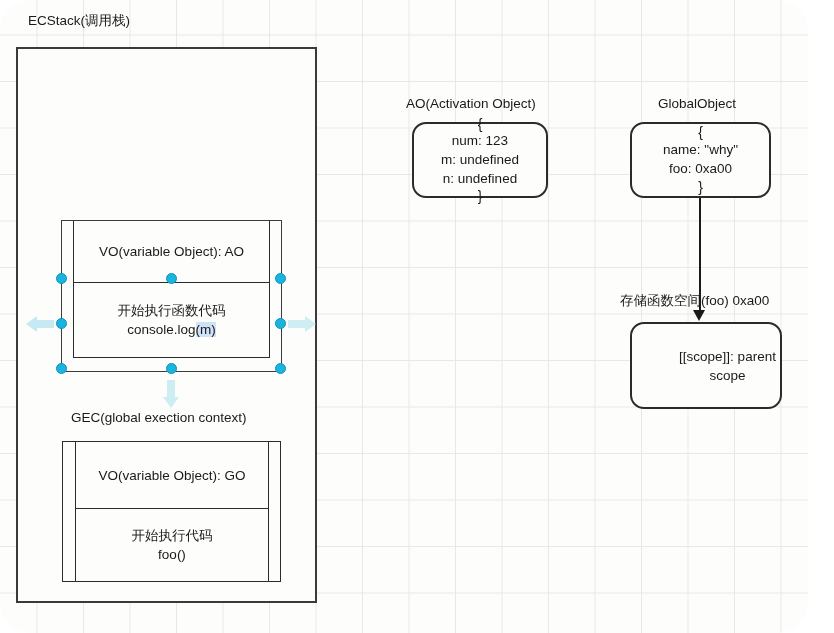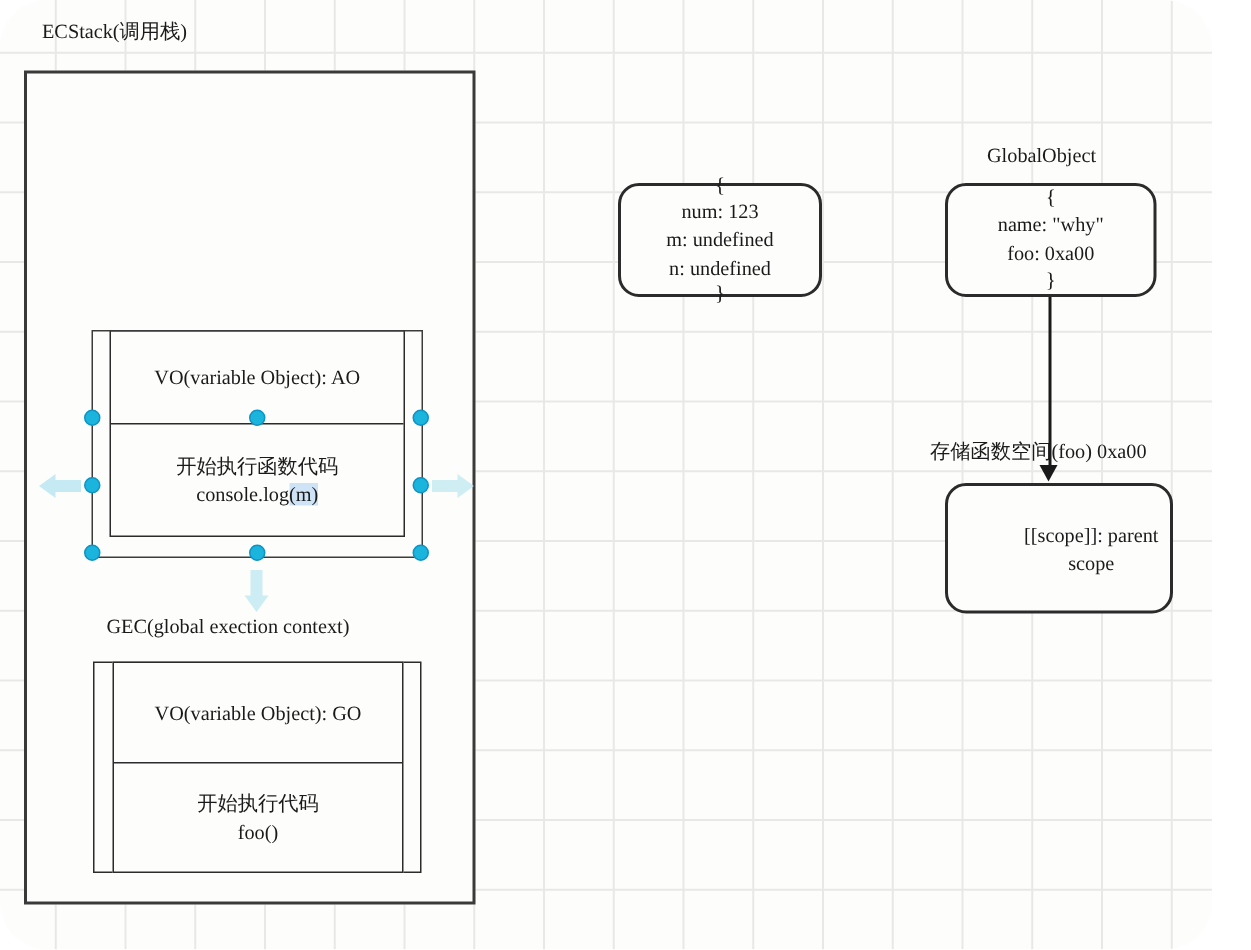--- a/index.html
+++ b/index.html
@@ -12,21 +12,21 @@
     position: relative;
     width: 808px;
     height: 633px;
     background-color: #fdfdfb;
     background-image:
       linear-gradient(to right, #e8e8e6 1px, transparent 1px),
       linear-gradient(to bottom, #e8e8e6 1px, transparent 1px);
     background-size: 46.5px 46.5px;
     background-position: -10px -12px;
     overflow: hidden;
-    font-family: Liberation Serif, serif;
+    font-family: Liberation Sans, sans-serif;
     color: #1a1a1a;
     border-radius: 32px;
     -webkit-font-smoothing: antialiased;
   }
 
   .lbl {
     position: absolute;
     font-size: 13.5px;
     line-height: 17px;
     color: #1a1a1a;
@@ -172,20 +172,21 @@
 
   <div class="lbl" style="left:71px; top:409px;">GEC(global exection context)</div>
 
   <div class="ctx-box" style="left:62px; top:441px; width:219px; height:141px;"></div>
   <div class="ctx-box" style="left:75px; top:441px; width:194px; height:141px;">
     <div class="ctx-cell" style="height:66px;">VO(variable Object): GO</div>
     <div class="ctx-cell divider" style="height:73px;">开始执行代码
 foo()</div>
   </div>
 
+  <div class="lbl" style="left:406px; top:95px;">AO(Activation Object)</div>
 
   <div class="obj-card" style="left:412px; top:122px; width:136px; height:76px;">
     <div class="brace" style="margin-bottom:1px;">{</div>
     <div>num: 123</div>
     <div>m: undefined</div>
     <div>n: undefined</div>
     <div class="brace" style="margin-top:3px;">}</div>
   </div>
 
   <div class="lbl" style="left:658px; top:95px;">GlobalObject</div>

